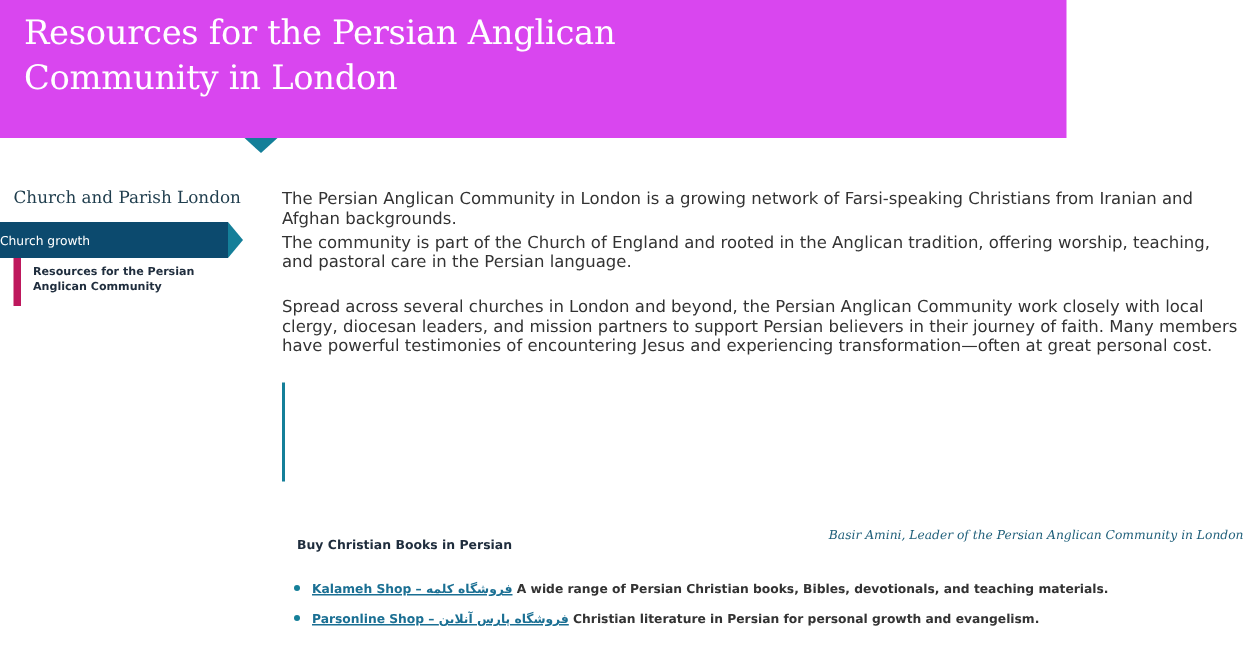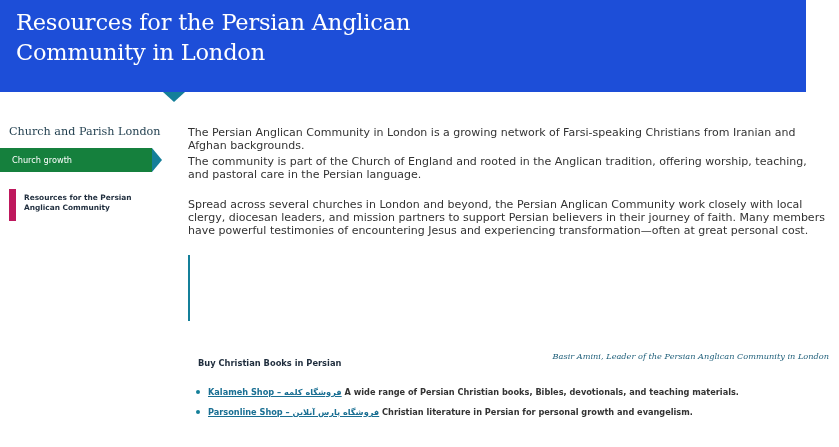--- a/index.html
+++ b/index.html
@@ -1,51 +1,51 @@
 <!DOCTYPE html>
 <html><head>
   <meta charset="utf-8">
   <style>
     * { box-sizing: border-box; margin: 0; padding: 0; }
     html, body { width: 839px; height: 447px; overflow: hidden; background: #ffffff; }
     body { font-family: "DejaVu Sans", sans-serif; color: #333; position: relative; }
 
     .hero {
-      position: absolute; left: 0; top: 0; width: 806px; height: 92px;
-      background: #1d4ed8;
+      position: absolute; left: 0; top: 0; width: 711px; height: 92px;
+      background: #d946ef;
     }
     .hero h1 {
       position: absolute; left: 16px; top: 7px; width: 520px;
       font-family: "DejaVu Serif", serif; font-weight: normal;
       font-size: 22.5px; line-height: 30px; color: #ffffff; letter-spacing: -0.2px;
     }
     .hero-notch {
       position: absolute; left: 163px; top: 92px; width: 0; height: 0;
       border-left: 11px solid transparent; border-right: 11px solid transparent;
       border-top: 10px solid #147f99;
     }
 
     .sidenav { position: absolute; left: 0; top: 120px; width: 165px; }
     .sidenav .section-title {
       position: absolute; left: 9px; top: 5px; white-space: nowrap;
       font-family: "DejaVu Serif", serif; font-size: 11.2px; color: #1f3d4d;
     }
     .sidenav .active-item {
       position: absolute; left: 0; top: 28px; width: 152px; height: 24px;
-      background: #15803d; color: #fff; font-size: 8.2px; line-height: 24px;
-      padding-left: 12px;
+      background: #0c4a6e; color: #fff; font-size: 8.2px; line-height: 24px;
+      padding-left: 0;
     }
     .sidenav .active-arrow {
       position: absolute; left: 152px; top: 28px; width: 0; height: 0;
       border-top: 12px solid transparent; border-bottom: 12px solid transparent;
       border-left: 10px solid #147f99;
     }
     .sidenav .sub-item {
-      position: absolute; left: 9px; top: 69px; width: 150px; height: 32px;
-      border-left: 7px solid #be185d; padding-left: 8px; padding-top: 4px;
+      position: absolute; left: 9px; top: 52px; width: 150px; height: 32px;
+      border-left: 5px solid #be185d; padding-left: 8px; padding-top: 4px;
       font-size: 7.4px; font-weight: bold; color: #1f2d3d; line-height: 10px;
     }
 
     .content { position: absolute; left: 188px; top: 120px; width: 645px; }
     .content p {
       font-size: 11px; line-height: 13px; color: #333; margin-bottom: 11px;
     }
     .p1 { position: absolute; top: 6px; left: 0; }
     .p2 { position: absolute; top: 35px; left: 0; width: 635px; }
     .p3 { position: absolute; top: 78px; left: 0; width: 645px; }

